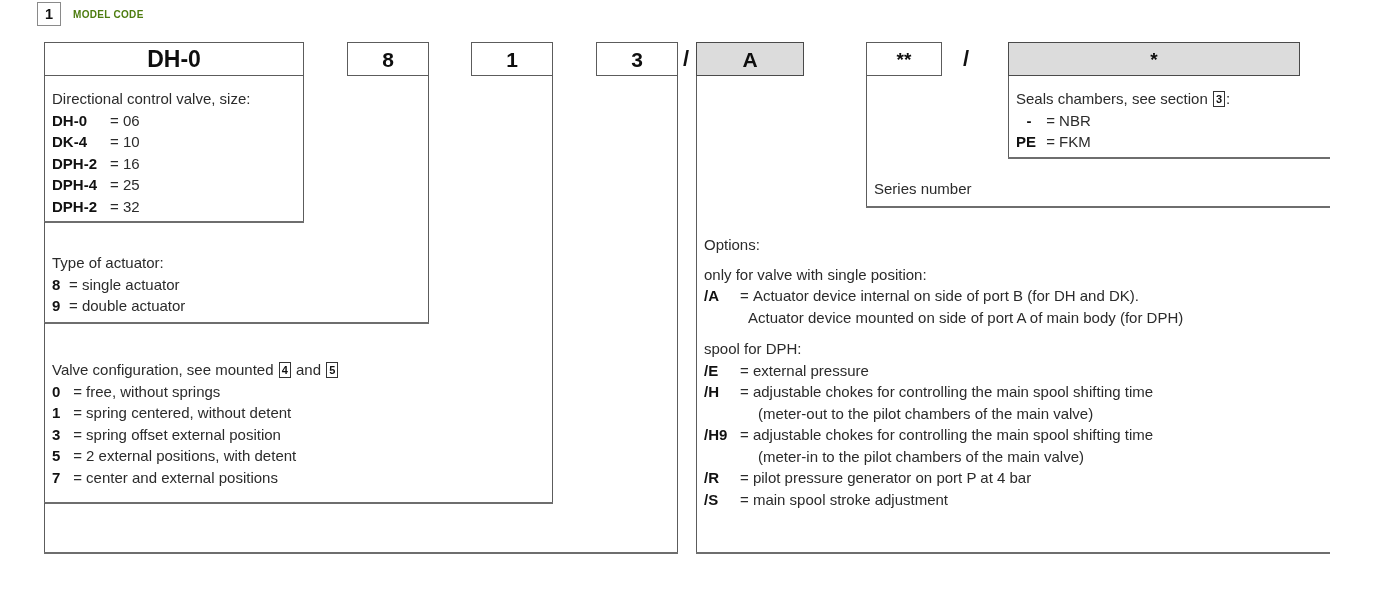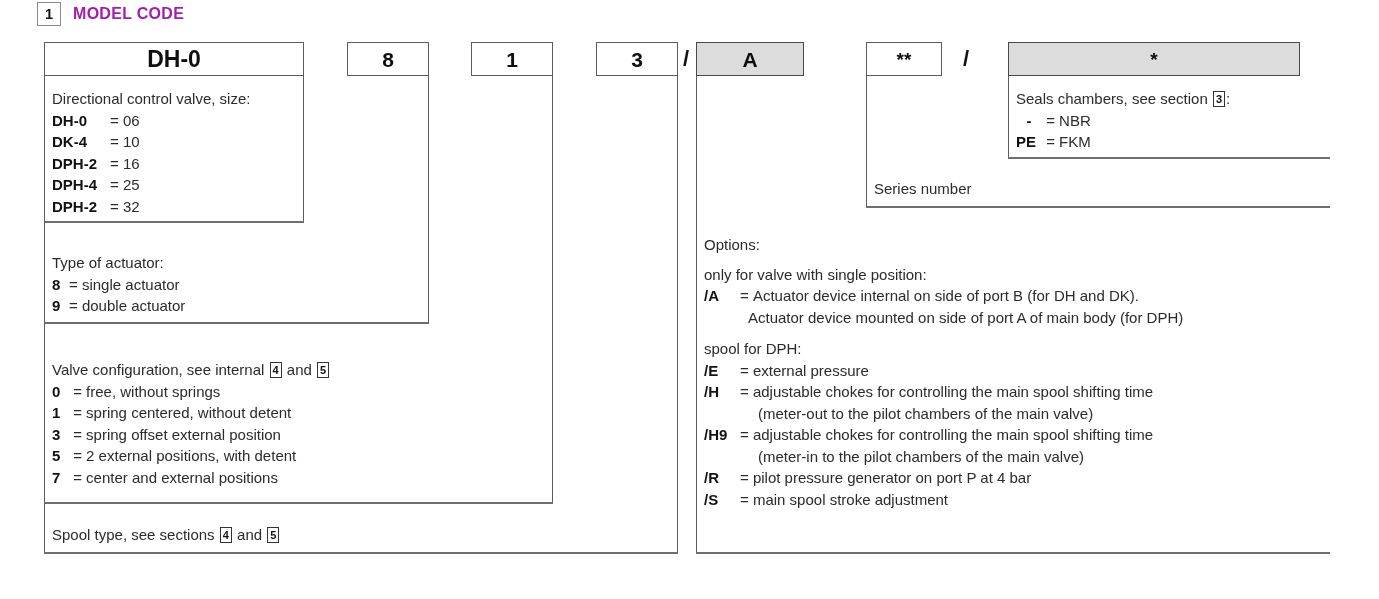--- a/index.html
+++ b/index.html
@@ -35,24 +35,24 @@
     display: flex;
     align-items: center;
     justify-content: center;
     font-size: 14.5px;
     font-weight: bold;
     color: #111;
     box-sizing: border-box;
     background: #fff;
   }
   .sec-title {
-    font-size: 16px;
+    font-size: 10px;
     font-weight: bold;
     letter-spacing: 0.3px;
-    color: #a21caf;
+    color: #4d7c0f;
   }
 
   
   .code-box {
     position: absolute;
     box-sizing: border-box;
     border: 1.4px solid #5c5c5c;
     background: #ffffff;
     display: flex;
     align-items: center;
@@ -200,31 +200,28 @@
     <span class="row"><b class="key k-left">DPH-2</b><span>=</span>&nbsp;<span>32</span></span>
   </div>
 
   <div class="desc" style="left:52px; top:252px;">
     <span class="row hd">Type of actuator:</span>
     <span class="row"><b class="key k-narrow">8</b><span>=</span>&nbsp;<span>single actuator</span></span>
     <span class="row"><b class="key k-narrow">9</b><span>=</span>&nbsp;<span>double actuator</span></span>
   </div>
 
   <div class="desc" style="left:52px; top:359px;">
-    <span class="row hd"><span>Valve configuration, see internal</span>&nbsp;<span class="ref">4</span>&nbsp;<span>and</span>&nbsp;<span class="ref">5</span></span>
+    <span class="row hd"><span>Valve configuration, see mounted</span>&nbsp;<span class="ref">4</span>&nbsp;<span>and</span>&nbsp;<span class="ref">5</span></span>
     <span class="row"><b class="key k-narrow">0</b>&nbsp;<span>=</span>&nbsp;<span>free, without springs</span></span>
     <span class="row"><b class="key k-narrow">1</b>&nbsp;<span>=</span>&nbsp;<span>spring centered, without detent</span></span>
     <span class="row"><b class="key k-narrow">3</b>&nbsp;<span>=</span>&nbsp;<span>spring offset external position</span></span>
     <span class="row"><b class="key k-narrow">5</b>&nbsp;<span>=</span>&nbsp;<span>2 external positions, with detent</span></span>
     <span class="row"><b class="key k-narrow">7</b>&nbsp;<span>=</span>&nbsp;<span>center and external positions</span></span>
   </div>
 
-  <div class="desc" style="left:52px; top:524px;">
-    <span class="row hd"><span>Spool type, see sections</span>&nbsp;<span class="ref">4</span>&nbsp;<span>and</span>&nbsp;<span class="ref">5</span></span>
-  </div>
 
   <div class="desc" style="left:1016px; top:88px;">
     <span class="row hd"><span>Seals chambers, see section</span>&nbsp;<span class="ref">3</span><span>:</span></span>
     <span class="row"><b class="key k-seal" style="text-align:center;">-</b>&nbsp;<span>=</span>&nbsp;<span>NBR</span></span>
     <span class="row"><b class="key k-seal">PE</b>&nbsp;<span>=</span>&nbsp;<span>FKM</span></span>
   </div>
 
   <div class="desc" style="left:874px; top:178px;">
     <span class="row hd">Series number</span>
   </div>

